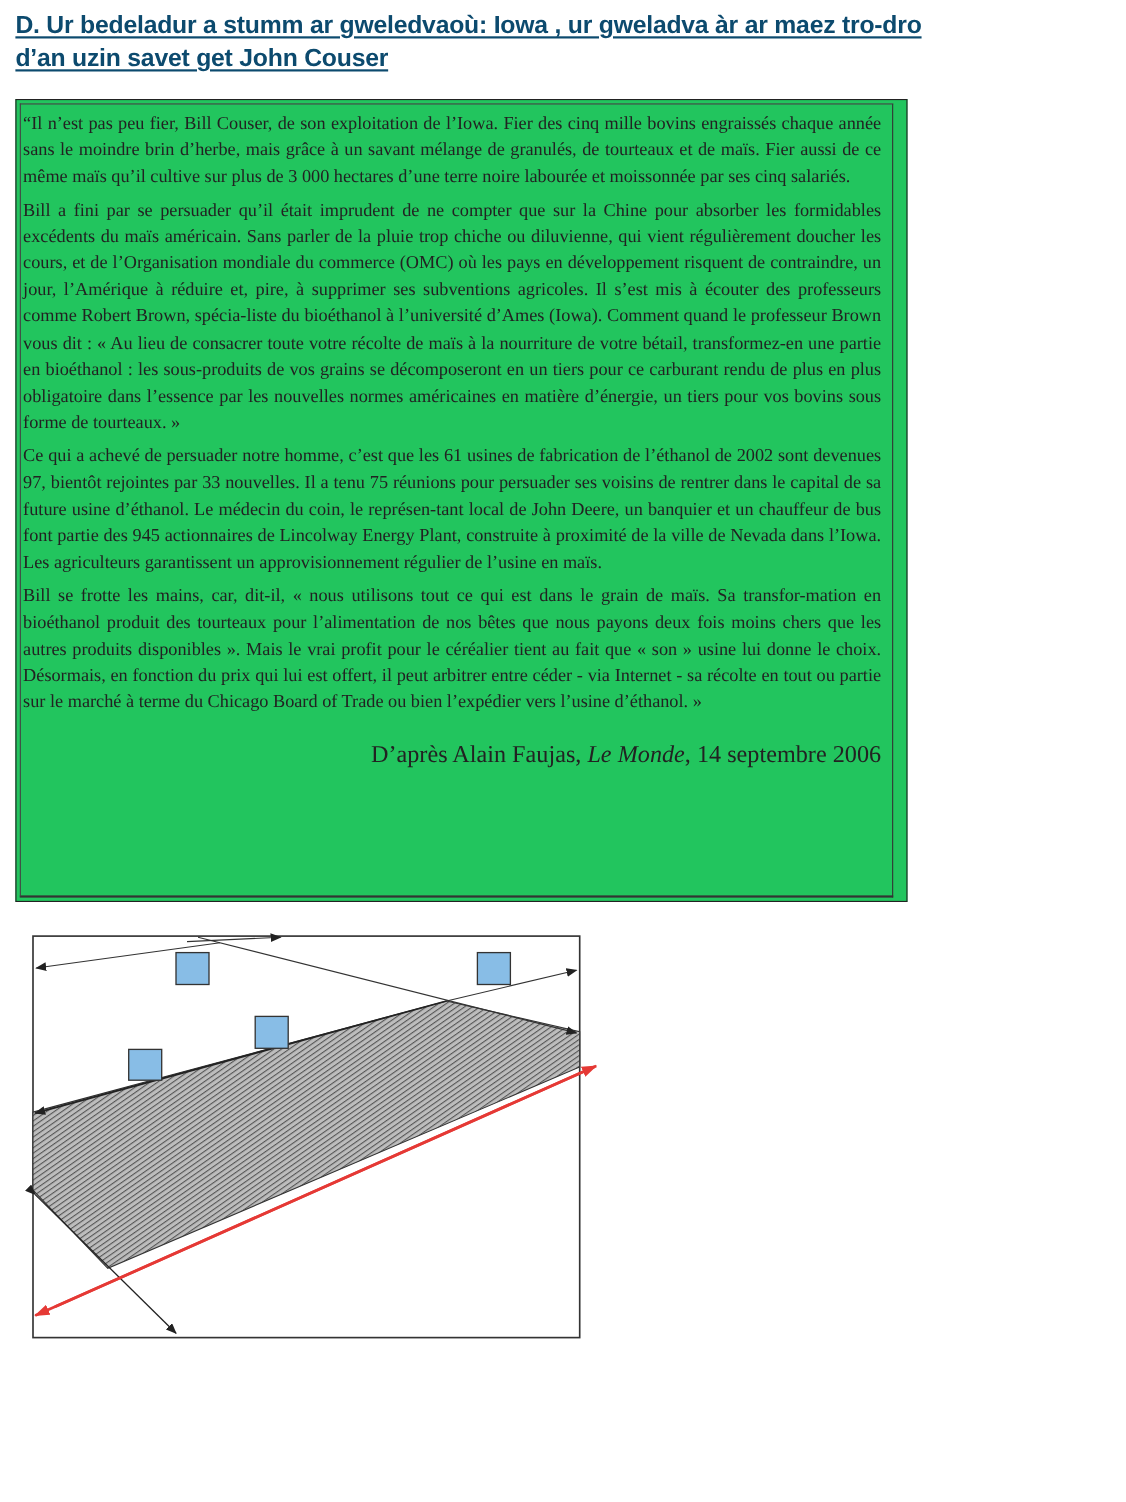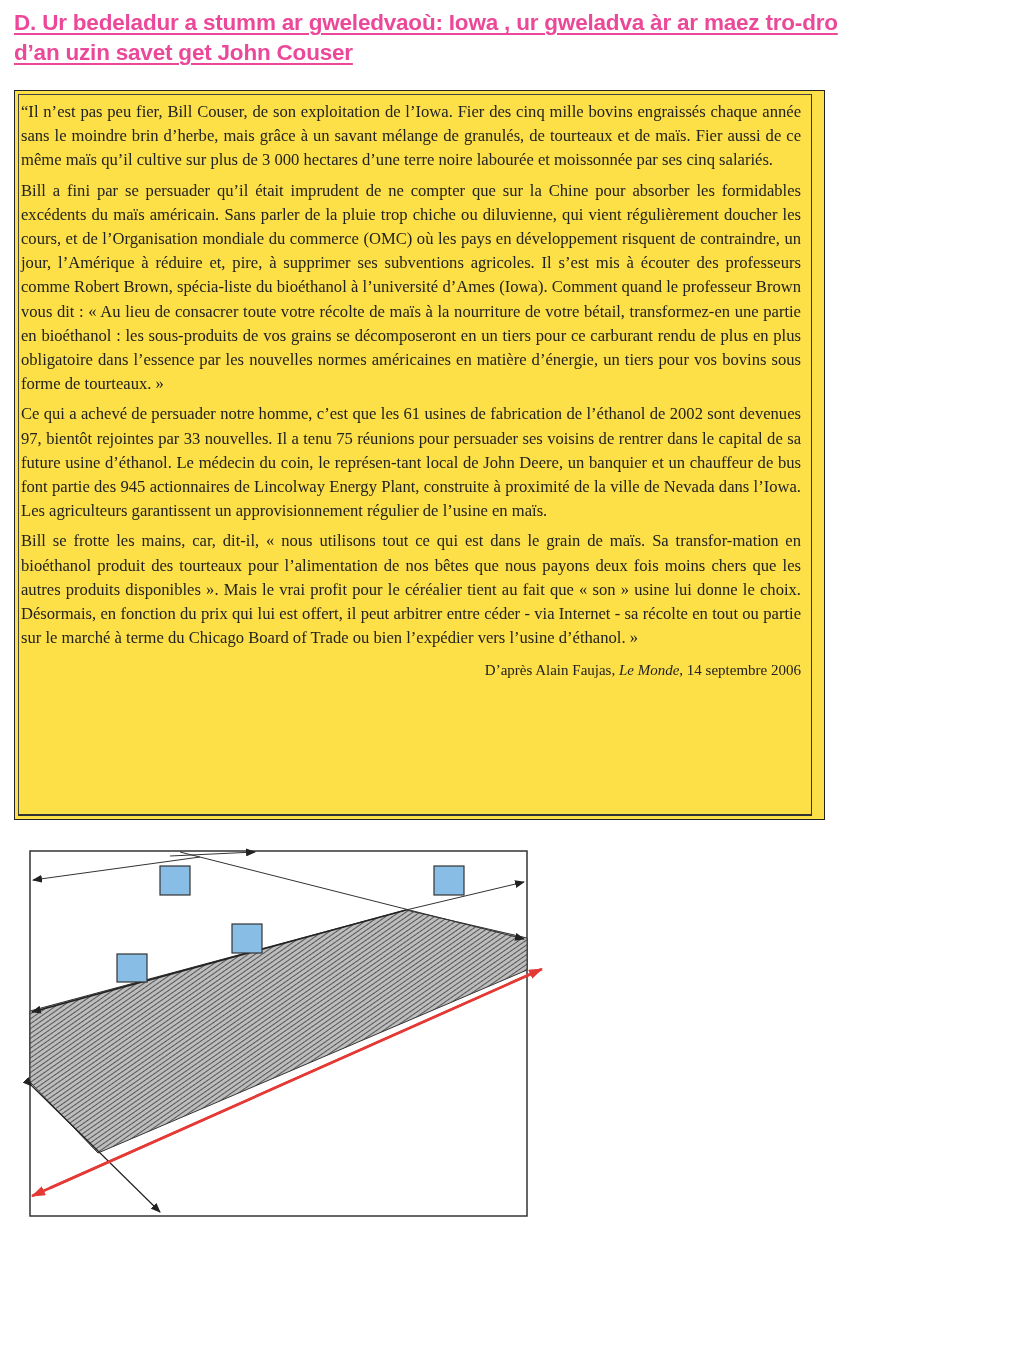--- a/index.html
+++ b/index.html
@@ -1,39 +1,39 @@
 <!DOCTYPE html>
 <html><head>
   <meta charset="utf-8">
   <style>
     html, body { margin: 0; padding: 0; background: #ffffff; }
     body { width: 1024px; height: 1365px; position: relative; overflow: hidden; }
     .title {
       position: absolute; left: 14px; top: 8px; width: 1000px;
       font-family: "Liberation Sans", sans-serif; font-weight: bold;
-      font-size: 22.5px; line-height: 30px; color: #ec4899;
+      font-size: 22.5px; line-height: 30px; color: #0c4a6e;
       text-decoration: underline; text-decoration-thickness: 2px; text-underline-offset: 3px;
       letter-spacing: -0.2px;
     }
     .doc-outer {
       position: absolute; left: 14px; top: 90px; width: 809px; height: 728px;
-      border: 1.5px solid #222; background: #fde047;
+      border: 1.5px solid #222; background: #22c55e;
     }
     .doc-inner {
       position: absolute; left: 3px; top: 3px; width: 792px; height: 719px;
       border: 1px solid #444; border-bottom: 2px solid #333; border-right: 1.5px solid #333;
     }
     .doc-text {
       position: absolute; left: 6px; top: 9px; width: 780px;
       font-family: "Liberation Serif", serif; font-size: 16.6px; line-height: 24.2px; color: #222;
       text-align: justify;
     }
     .doc-text p { margin: 0 0 6px 0; }
     .source {
-      text-align: right; margin-top: 8px; font-size: 15px;
+      text-align: right; margin-top: 24px; font-size: 22px;
     }
     .source em { font-style: italic; }
     .diagram {
       position: absolute; left: 20px; top: 840px; width: 530px; height: 390px;
     }
   </style>
 </head>
 <body>
 
 <div class="title">

